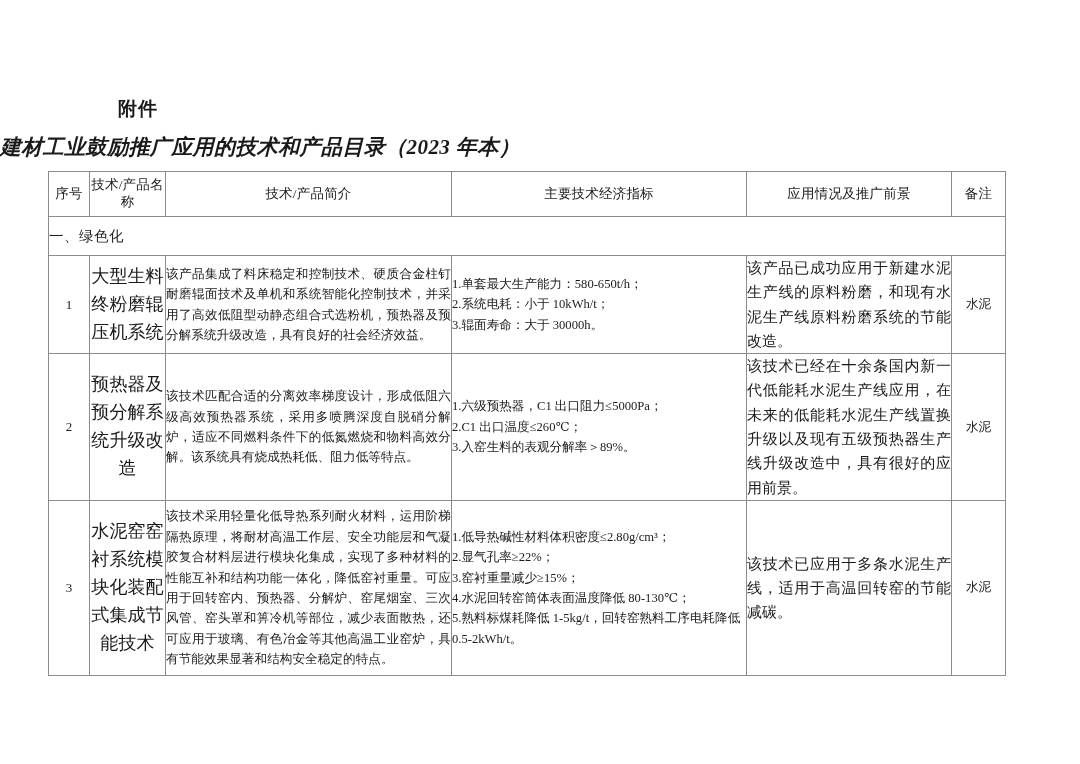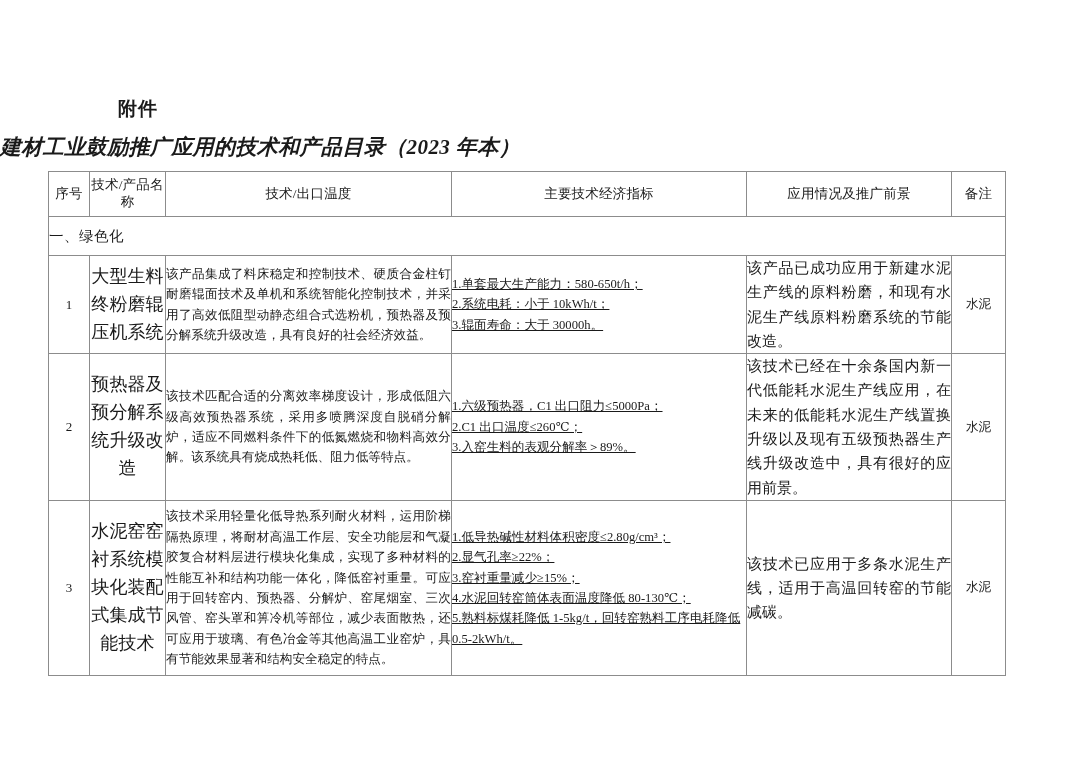--- a/index.html
+++ b/index.html
@@ -99,21 +99,21 @@
     padding: 5px 4px 5px 5px;
     vertical-align: middle;
     letter-spacing: 0.05px;
   }
   td.cell-index {
     font-size: 12.6px;
     line-height: 1.62;
     padding: 5px 4px 5px 5px;
     vertical-align: middle;
   }
-  td.cell-index .idx-line { display: block; white-space: nowrap; text-decoration: underline; }
+  td.cell-index .idx-line { display: block; white-space: nowrap; }
   td.cell-app {
     text-align: justify;
     text-align-last: left;
     font-size: 15px;
     line-height: 1.62;
     padding: 5px 5px;
     vertical-align: middle;
   }
   td.cell-note {
     text-align: center;
@@ -149,21 +149,21 @@
         <col class="c-name">
         <col class="c-desc">
       <col class="c-index">
         <col class="c-app">
         <col class="c-note">
     </colgroup>
     <thead>
       <tr>
         <td>序号</td>
         <td>技术/产品名称</td>
-        <td>技术/出口温度</td>
+        <td>技术/产品简介</td>
         <td>主要技术经济指标</td>
         <td>应用情况及推广前景</td>
         <td>备注</td>
       </tr>
     </thead>
     <tbody>
       <tr>
         <td class="section-head" colspan="6">一、绿色化</td>
       </tr>
 

